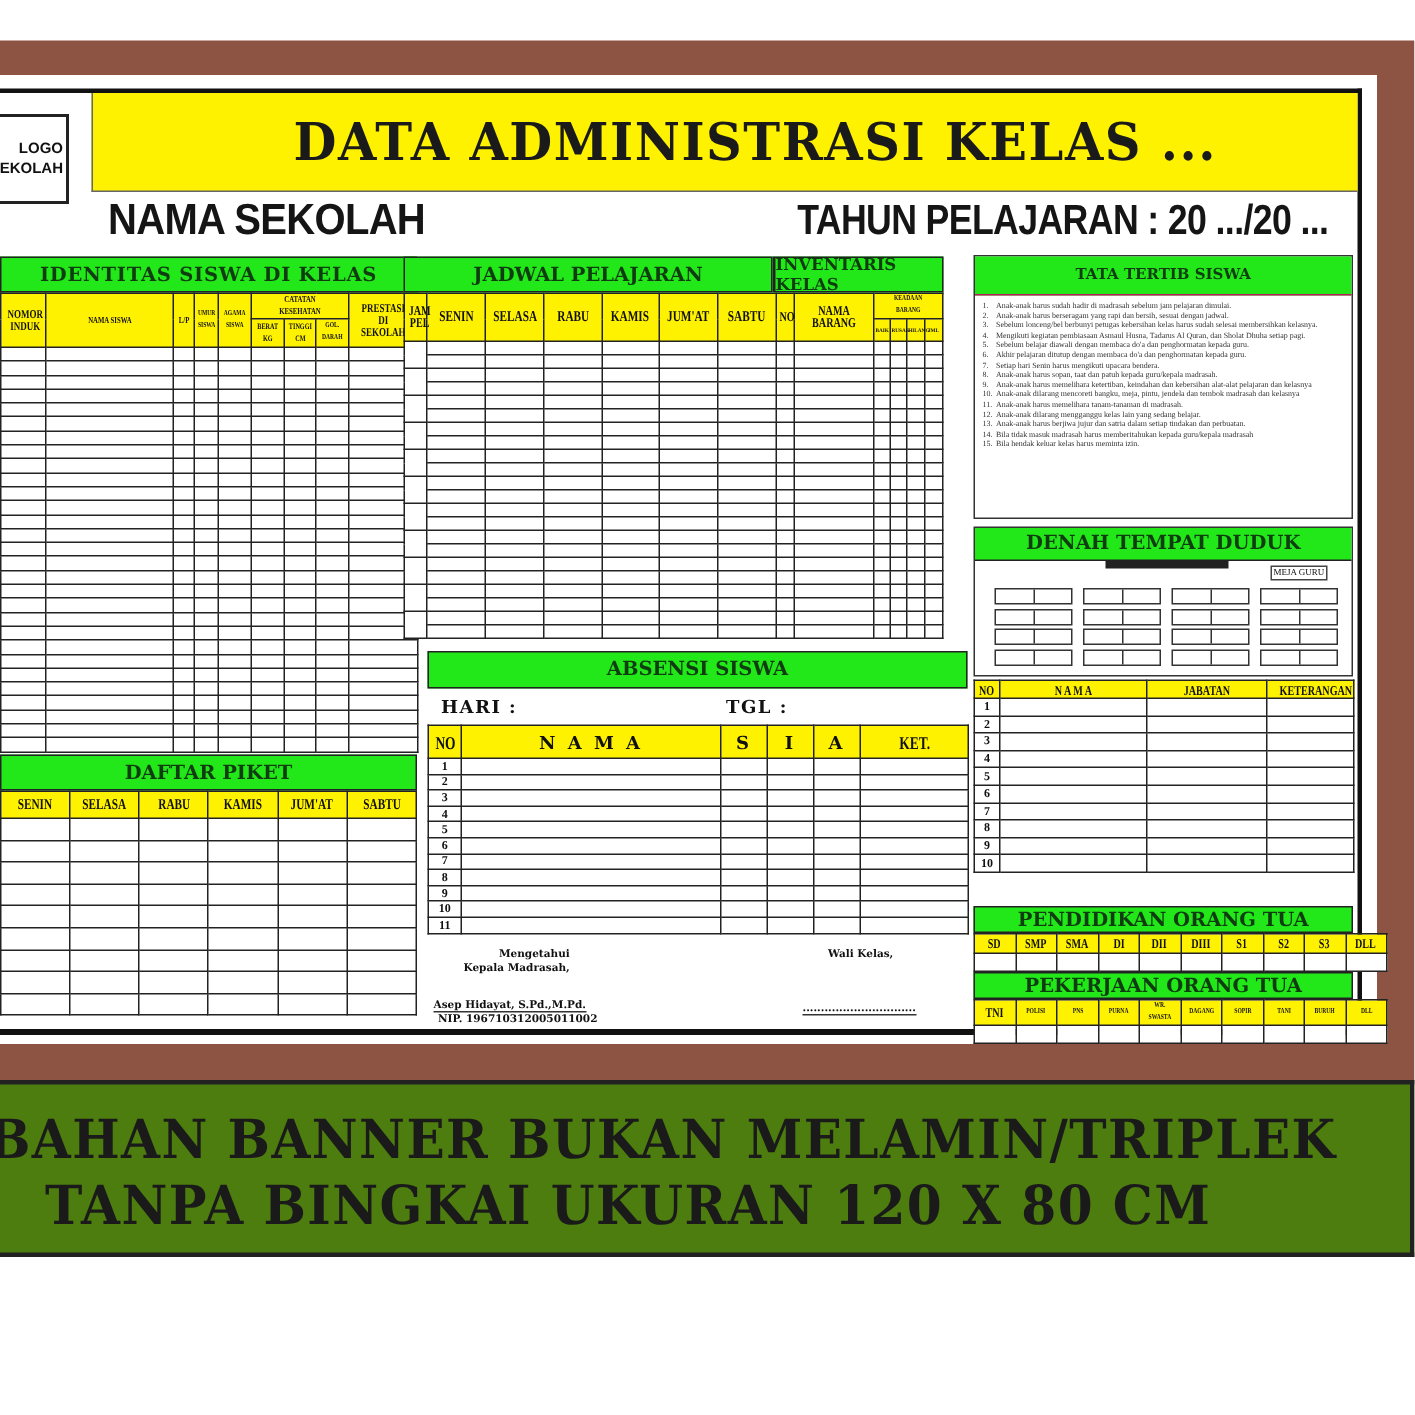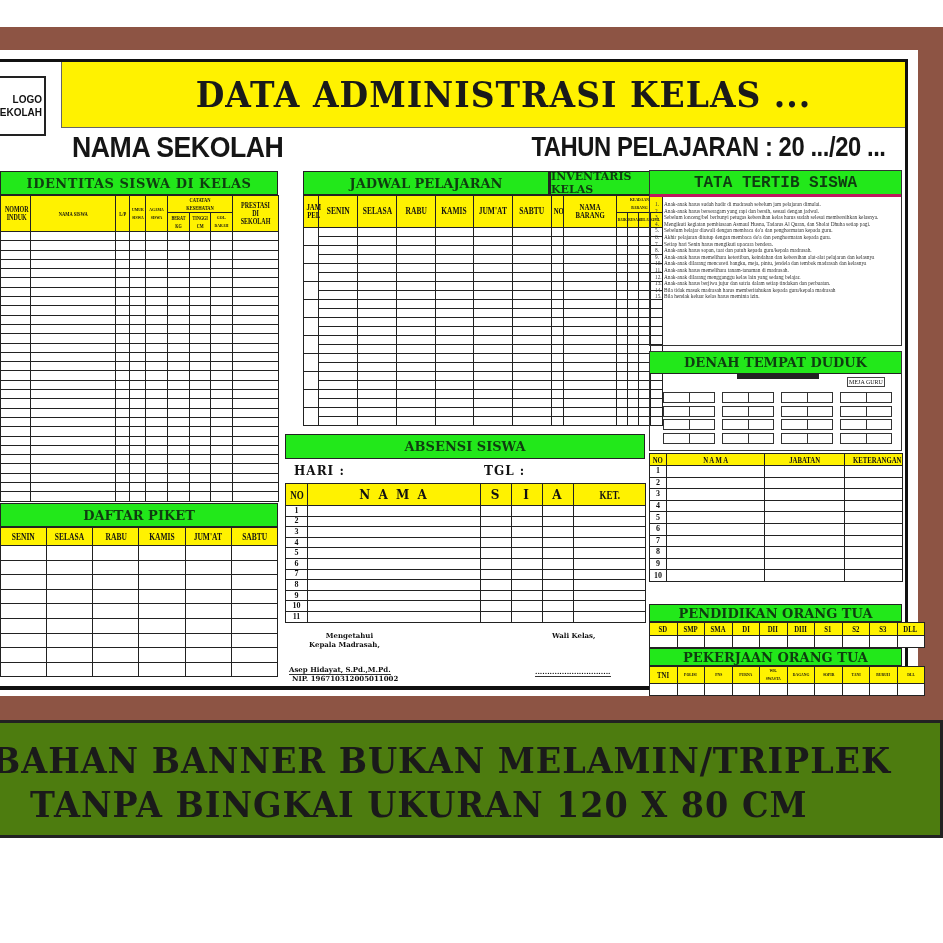--- a/index.html
+++ b/index.html
@@ -34,39 +34,39 @@
   th .cond { display: inline-block; transform: scaleX(0.75); }
   td { background: #fff; }
 
   
   .sec-identitas { position: absolute; left: 0; top: 171px; width: 278px; }
   .sec-identitas .green-head { height: 24px; font-size: 13px; letter-spacing: 0.5px; }
   .sec-identitas table { width: 278px; }
   .sec-identitas td { height: 9.3px; }
 
   
-  .sec-jadwal { position: absolute; left: 303px; top: 171px; width: 360px; }
+  .sec-jadwal { position: absolute; left: 269px; top: 171px; width: 360px; }
   .sec-jadwal .heads { display: flex; height: 24px; }
   .sec-jadwal .heads .green-head { height: 24px; }
   .sec-jadwal table { width: 360px; }
   .sec-jadwal td { height: 9px; }
 
   
   .sec-absensi { position: absolute; left: 285px; top: 434px; width: 360px; }
   .sec-absensi .green-head { height: 25px; font-size: 13px; }
   .absensi-meta { height: 24px; display: flex; align-items: center; font-family: "DejaVu Serif", serif; font-weight: bold; font-size: 12px; letter-spacing: 1px; }
   .absensi-meta .hari { margin-left: 9px; width: 190px; }
   .sec-absensi table { width: 360px; }
   .sec-absensi th { font-size: 12px; height: 22px; }
   .sec-absensi td { height: 10.6px; font-size: 8px; font-weight: bold; text-align: center; line-height: 8px; }
   .sig { position: absolute; font-family: "DejaVu Serif", serif; font-weight: bold; font-size: 7px; line-height: 9px; }
 
   
   .sec-tata { position: absolute; left: 649px; top: 170px; width: 253px; height: 176px; border: 1px solid #333; }
-  .sec-tata .green-head { height: 26px; font-size: 16px; border: none; border-bottom: 3px solid #be185d; font-family: Liberation Mono, monospace; }
+  .sec-tata .green-head { height: 26px; font-size: 10px; border: none; border-bottom: 1px solid #be185d; }
   .sec-tata ol { list-style: none; padding: 4px 4px 0 5px; font-size: 5.3px; line-height: 6.6px; color: #333; }
   .sec-tata li { display: flex; }
   .sec-tata li .n { width: 9px; flex: none; }
 
   
   .sec-denah { position: absolute; left: 649px; top: 351px; width: 253px; height: 100px; border: 1px solid #333; }
   .sec-denah .green-head { height: 22px; font-size: 13px; border: none; border-bottom: 1px solid #222; }
   .board-bar { position: absolute; left: 87px; top: 22px; width: 82px; height: 5px; background: #222; }
   .meja-guru { position: absolute; left: 197px; top: 25px; width: 38px; height: 10px; border: 1px solid #444; font-size: 6px; text-align: center; line-height: 8px; }
   .desk-group { position: absolute; top: 40px; width: 52px; }
@@ -1040,21 +1040,21 @@
         <tr>
           <td>11</td>
           <td></td>
           <td></td>
           <td></td>
           <td></td>
           <td></td>
         </tr>
       </tbody>
   </table>
-  <div class="sig" style="left:34px;top:197px;text-align:center">
+  <div class="sig" style="left:34px;top:197px;text-align:right">
     <div>Mengetahui</div>
     <div style="margin-left:-10px">Kepala Madrasah,</div>
   </div>
   <div class="sig" style="left:267px;top:197px">Wali Kelas,</div>
   <div class="sig" style="left:4px;top:231px;border-bottom:1px solid #333">Asep Hidayat, S.Pd.,M.Pd.</div>
   <div class="sig" style="left:7px;top:240px">NIP. 196710312005011002</div>
   <div class="sig" style="left:250px;top:233px;border-bottom:1px solid #333;letter-spacing:0">...............................</div>
 </div>
 
 <div class="sec-tata">

